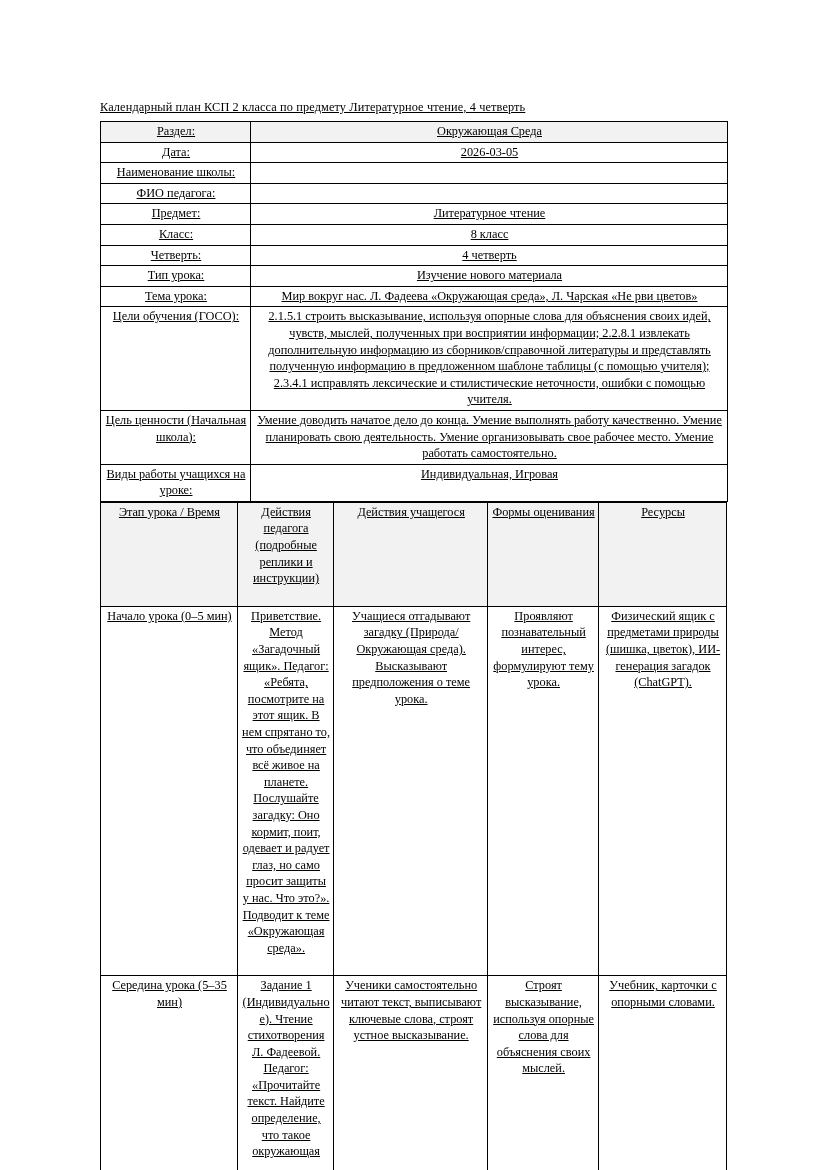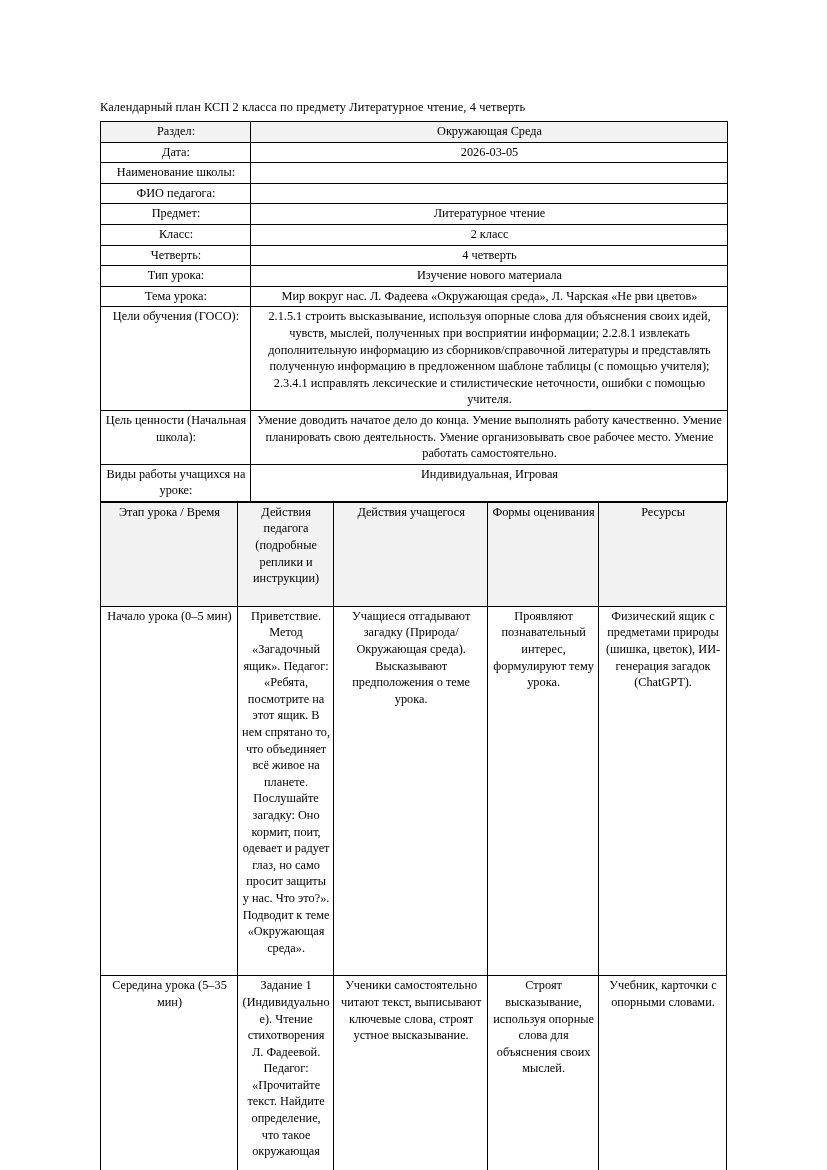--- a/index.html
+++ b/index.html
@@ -15,20 +15,21 @@
     color: #000000;
     -webkit-font-smoothing: none;
   }
   .page {
     position: relative;
     width: 827px;
     height: 1170px;
     box-sizing: border-box;
     padding: 99px 100px 0 100px;
     overflow: hidden;
+    text-decoration: underline;
   }
   .doc-title {
     font-size: 12.3px;
     line-height: 17px;
     margin: 0 0 5px 0;
     white-space: nowrap;
     letter-spacing: 0.01em;
   }
   table.doc-table {
     border-collapse: collapse;
@@ -97,21 +98,21 @@
         <tr>
           <td>ФИО педагога:</td>
           <td></td>
         </tr>
         <tr>
           <td>Предмет:</td>
           <td>Литературное чтение</td>
         </tr>
         <tr>
           <td>Класс:</td>
-          <td>2 класс</td>
+          <td>8 класс</td>
         </tr>
         <tr>
           <td>Четверть:</td>
           <td>4 четверть</td>
         </tr>
         <tr>
           <td>Тип урока:</td>
           <td>Изучение нового материала</td>
         </tr>
         <tr>

